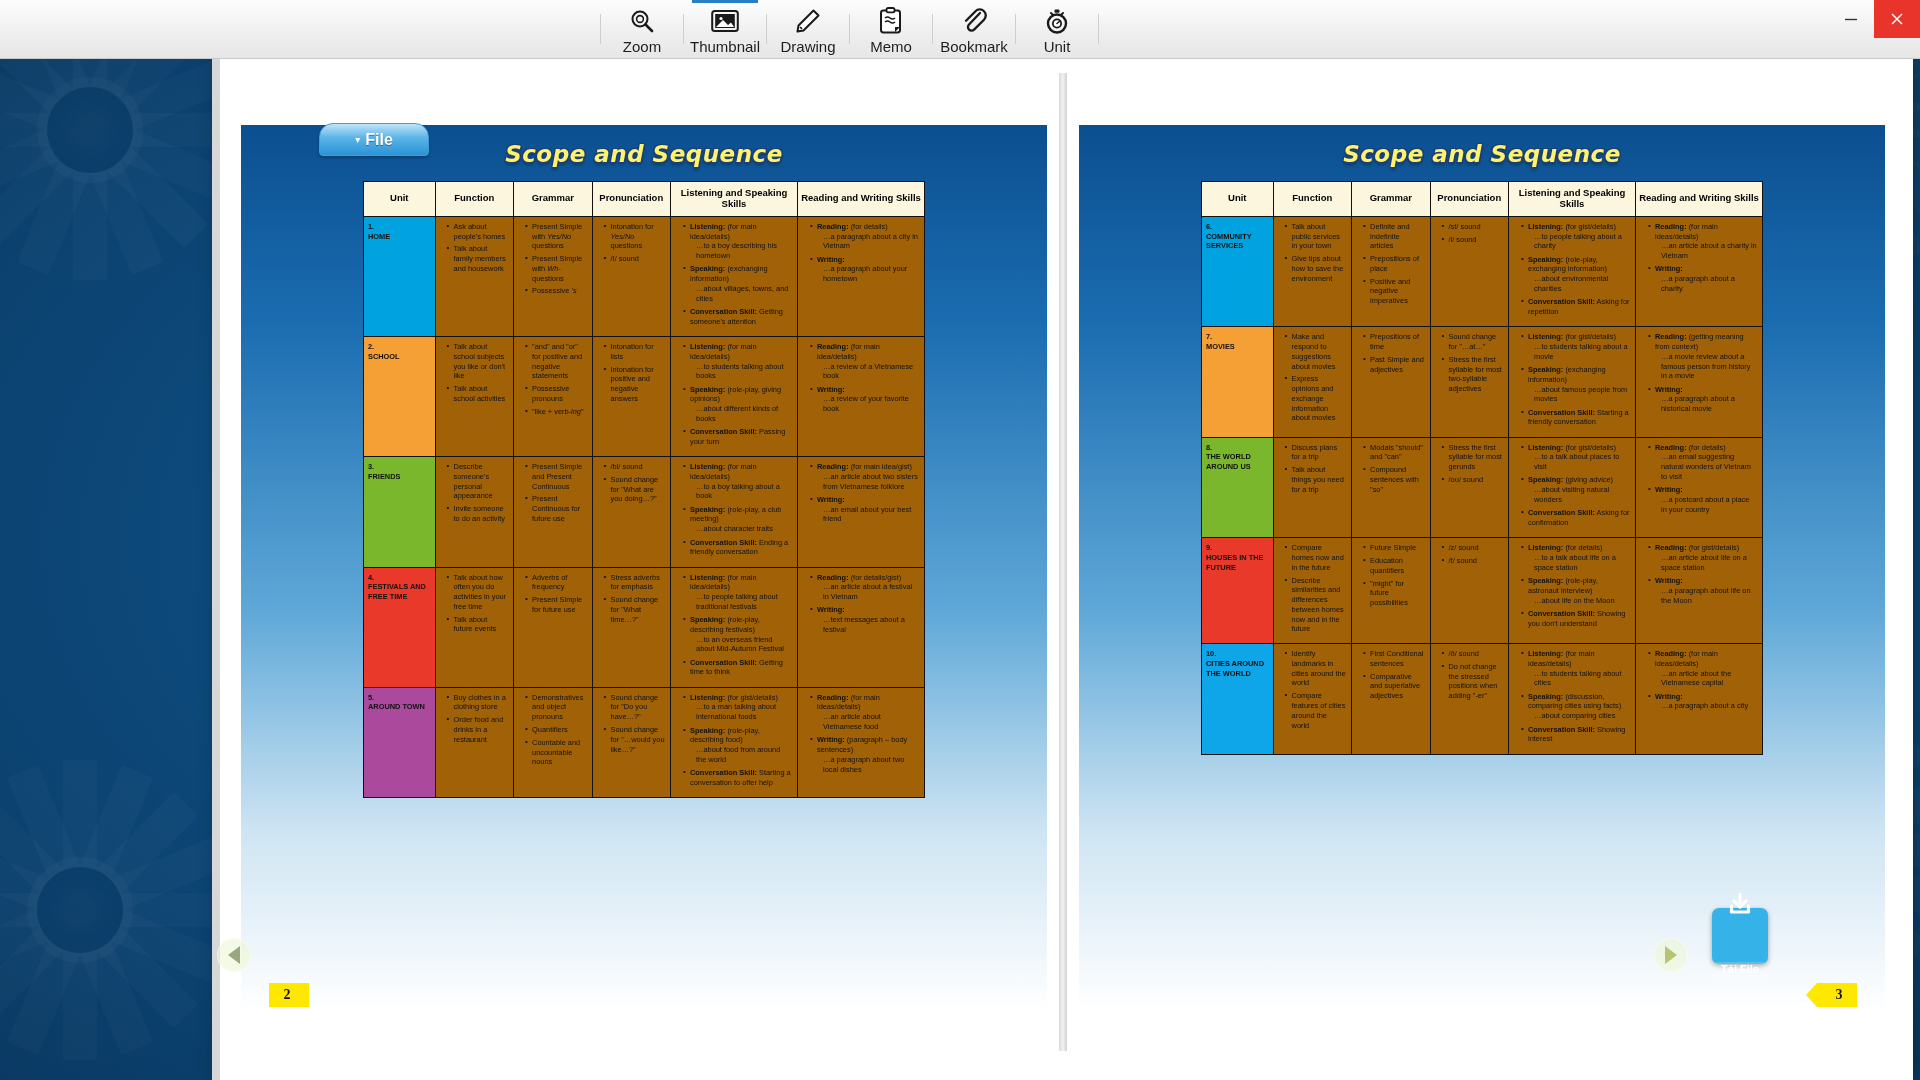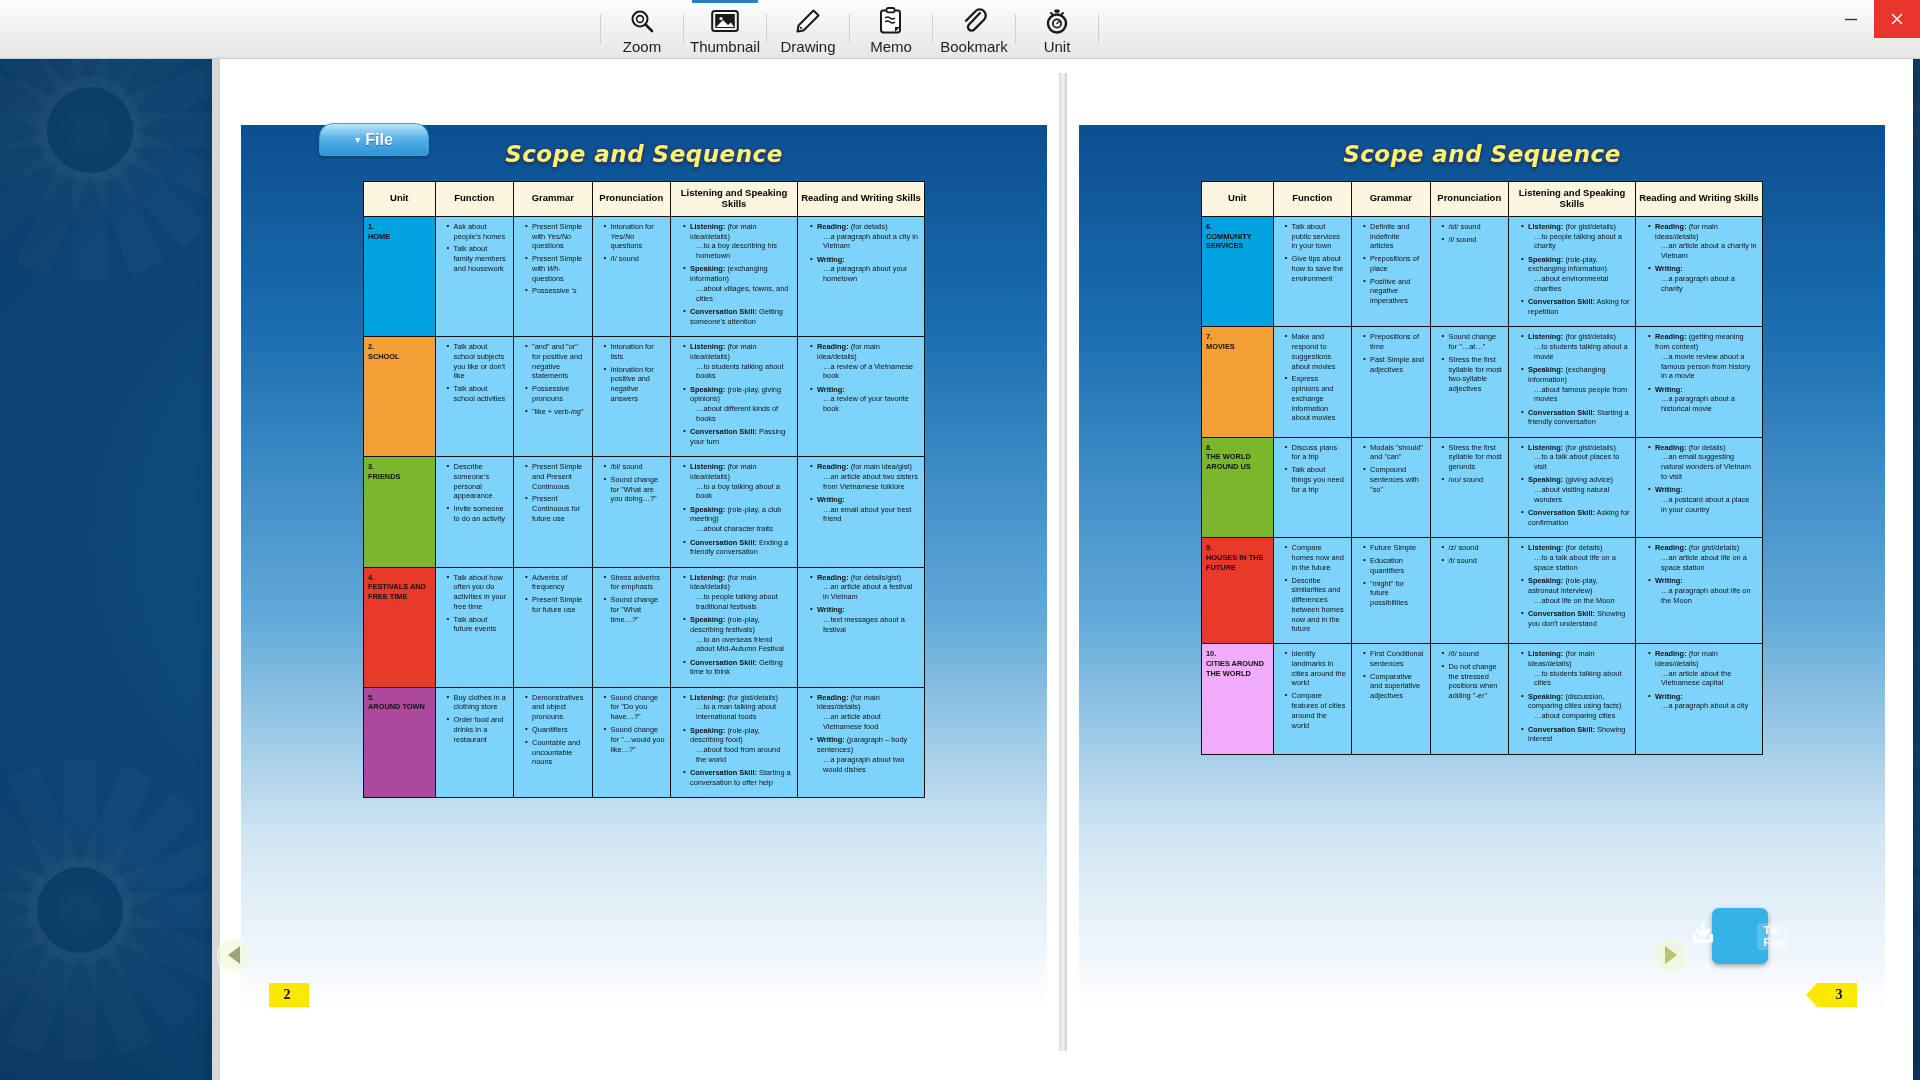--- a/index.html
+++ b/index.html
@@ -134,21 +134,21 @@
     border:1.2px solid #111;
   }
   table.ss th {
     background:#fbf6dd; border:1px solid #111;
     font-size:9.5px; font-weight:bold; color:#000;
     text-align:center; padding:6px 2px; line-height:1.15;
   }
   table.ss td {
     border:1px solid #111; vertical-align:top;
     padding:5px 5px 6px 4px; font-size:7.4px; line-height:1.32; color:#111;
-    background:#7dd3fc;
+    background:#a16207;
   }
   td.unitcell {
     color:#fff; font-weight:bold; font-size:9.5px; line-height:1.25;
     vertical-align:middle; padding:4px 6px; text-align:left;
   }
   ul.b { margin:0; padding:0 0 0 8px; list-style:none; }
   ul.b li { position:relative; padding-left:6px; margin-bottom:3px; }
   ul.b li::before {
     content:"\2022"; position:absolute; left:-1px; top:-1px; font-size:8px; color:#111;
   }
@@ -193,21 +193,21 @@
   .navarrow .tri { width:0;height:0; }
   #navPrev { left:217px; top:938px; }
   #navPrev .tri { border-top:9px solid transparent; border-bottom:9px solid transparent; border-right:12px solid #9aa77e; }
   #navNext { left:1654px; top:938px; }
   #navNext .tri { border-top:9px solid transparent; border-bottom:9px solid transparent; border-left:12px solid #b8c46f; }
 
   
   #dlbtn {
     position:absolute; left:1712px; top:908px; width:56px; height:56px;
     background:#35b3e8; border-radius:7px; z-index:35; cursor:pointer;
-    display:flex; align-items:center; justify-content:center;
+    display:flex; flex-direction:column; align-items:center; justify-content:center;
     box-shadow:0 2px 5px rgba(0,0,0,.35);
     gap:42px;
   }
   #dlbtn .dlico { margin-top:-2px; }
   #dlbtn .dltxt {
     font-size:11px; font-weight:bold; color:#fff; margin-top:1px;
     background:rgba(255,255,255,.18); padding:1px 7px 2px 7px; border-radius:3px;
   }
   
   #leftRail {
@@ -585,21 +585,21 @@
                   <td>
                     <ul class="sk-list">
                       <li class="sk"><b>Listening:</b> (for gist/details)<span class="ind">…to a man talking about international foods</span></li>
                       <li class="sk"><b>Speaking:</b> (role-play, describing food)<span class="ind">…about food from around the world</span></li>
                       <li class="sk"><b>Conversation Skill:</b> Starting a conversation to offer help</li>
                     </ul>
                   </td>
                   <td>
                     <ul class="sk-list">
                       <li class="sk"><b>Reading:</b> (for main ideas/details)<span class="ind">…an article about Vietnamese food</span></li>
-                      <li class="sk"><b>Writing:</b> (paragraph – body sentences)<span class="ind">…a paragraph about two would dishes</span></li>
+                      <li class="sk"><b>Writing:</b> (paragraph – body sentences)<span class="ind">…a paragraph about two local dishes</span></li>
                     </ul>
                   </td>
                 </tr>
               </tbody>
             </table>
           </div>
       </div>
       <div class="pnum" id="pnumL">2</div>
     </div>
 
@@ -761,21 +761,21 @@
                     </ul>
                   </td>
                   <td>
                     <ul class="sk-list">
                       <li class="sk"><b>Reading:</b> (for gist/details)<span class="ind">…an article about life on a space station</span></li>
                       <li class="sk"><b>Writing:</b><span class="ind">…a paragraph about life on the Moon</span></li>
                     </ul>
                   </td>
                 </tr>
                 <tr>
-                  <td class="unitcell" style="background:#f0abfc">10.<br>CITIES AROUND THE WORLD</td>
+                  <td class="unitcell" style="background:#0ea5e9">10.<br>CITIES AROUND THE WORLD</td>
                   <td>
                     <ul class="b">
                       <li>Identify landmarks in cities around the world</li>
                       <li>Compare features of cities around the world</li>
                     </ul>
                   </td>
                   <td>
                     <ul class="b">
                       <li>First Conditional sentences</li>
                       <li>Comparative and superlative adjectives</li>

